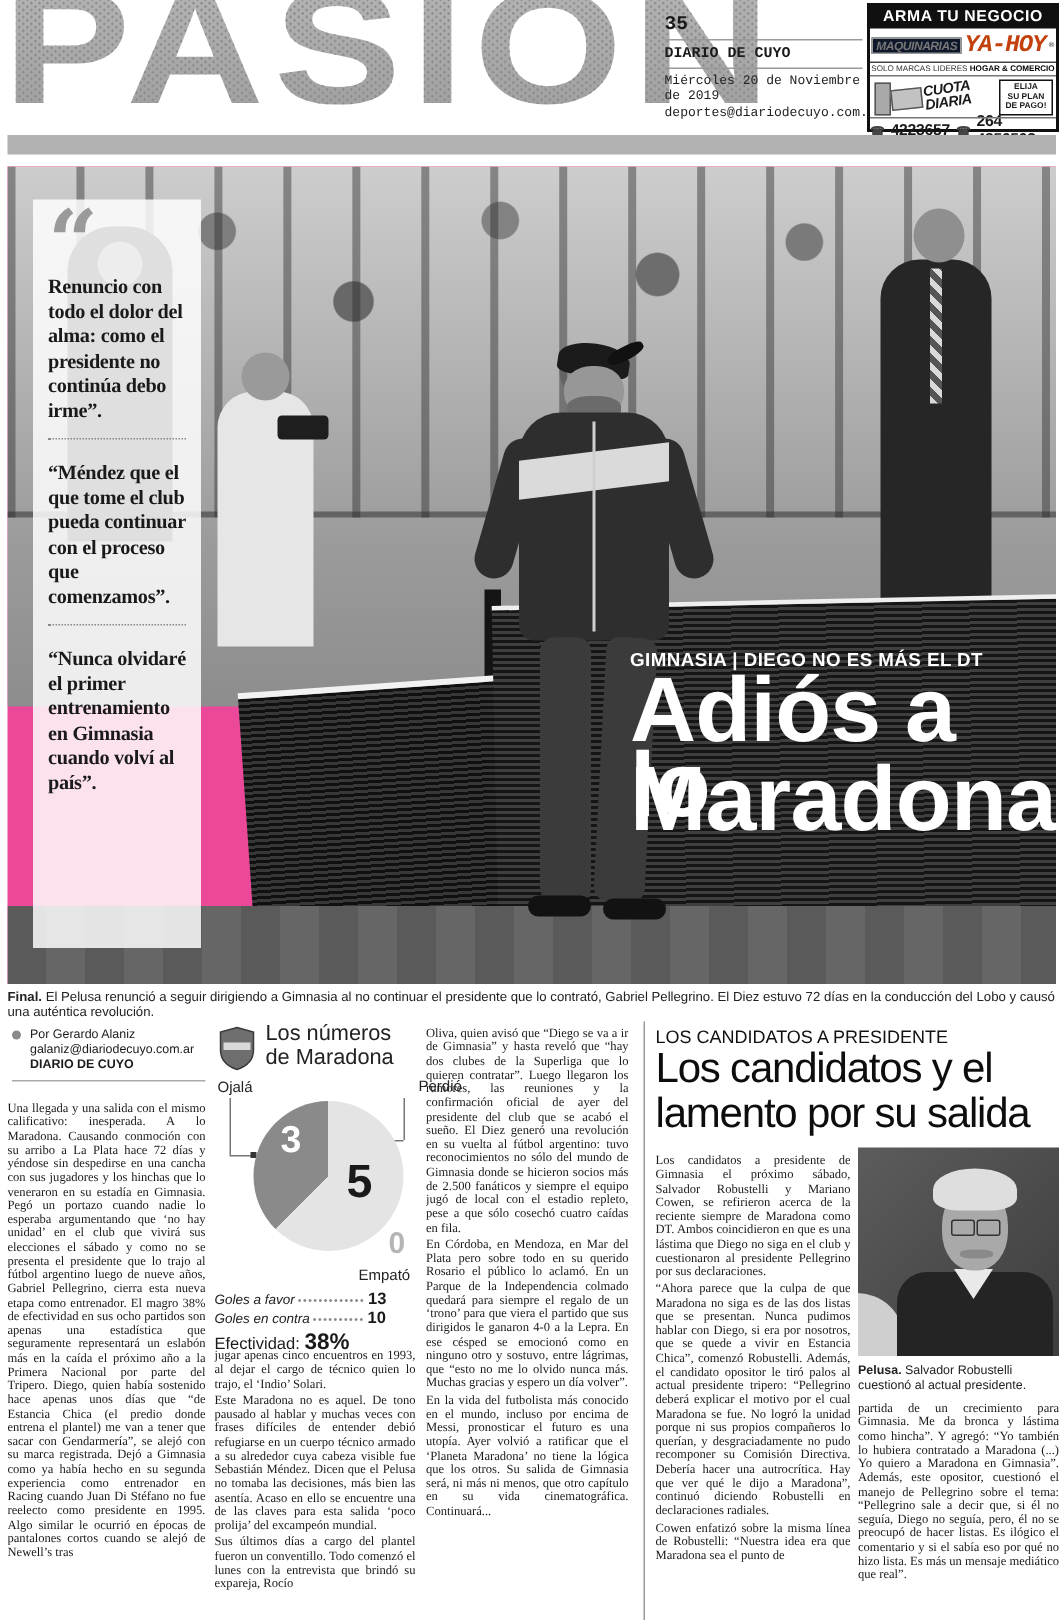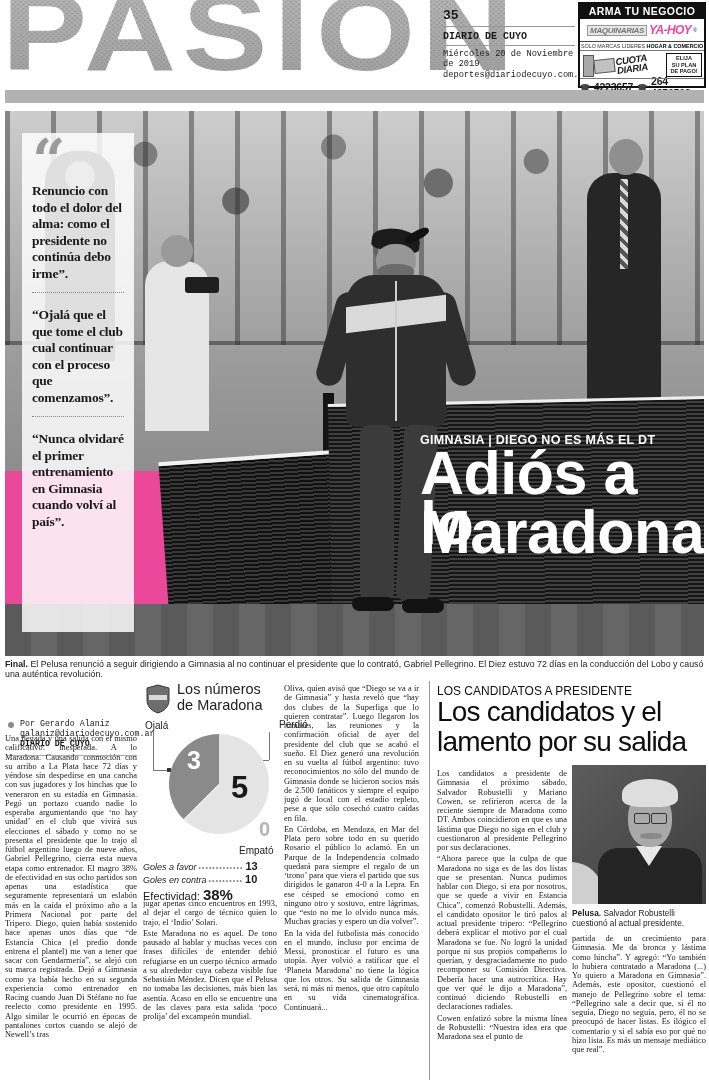--- a/index.html
+++ b/index.html
@@ -28,22 +28,22 @@
   .section-email{font-size:8.7px;color:#222;padding-top:1px;}
   .gray-band{left:5px;top:90px;width:699px;height:13px;background:#b2b2b2;}
 
   
   .ad{left:578px;top:2px;width:128px;height:86px;border:2px solid #101010;background:#fff;
       font-family:"Liberation Sans",sans-serif;box-sizing:border-box;}
   .ad-top{background:#101010;color:#fff;font-weight:bold;font-size:10.5px;text-align:center;
       letter-spacing:.4px;height:15px;line-height:15px;}
   .ad-brandrow{height:22px;border-bottom:1px solid #444;display:flex;align-items:center;justify-content:center;gap:2px;}
   .ad-brand-prefix{font-style:italic;font-weight:bold;font-size:8px;color:#777;letter-spacing:-.3px;
-      border:1px solid #999;padding:0 2px;background:#e5e5e5;}
-  .ad-brand{font-style:italic;font-weight:bold;font-size:12px;letter-spacing:-.6px;color:#ec4899;}
+      border:1px solid #999;padding:0 2px;background:#0f172a;}
+  .ad-brand{font-style:italic;font-weight:bold;font-size:16px;letter-spacing:-.6px;color:#c2410c;font-family:Liberation Mono, monospace;}
   .ad-reg{font-size:5px;vertical-align:top;}
   .ad-tagline{font-size:5.4px;text-align:center;color:#333;border-bottom:1px solid #777;padding:1px 0;}
   .ad-tagline b{color:#000;}
   .ad-mid{height:27px;position:relative;border-bottom:1px solid #777;}
   .ad-machine{position:absolute;left:3px;top:2px;width:30px;height:22px;}
   .ad-machine .m1{position:absolute;left:0;top:2px;width:9px;height:20px;background:#a9a9a9;border:1px solid #555;}
   .ad-machine .m2{position:absolute;left:11px;top:6px;width:19px;height:12px;background:#c2c2c2;border:1px solid #555;transform:rotate(-6deg);}
   .ad-cuota{position:absolute;left:36px;top:5px;font-weight:bold;font-style:italic;font-size:9.5px;
       transform:rotate(-8deg);letter-spacing:-.3px;line-height:8.5px;text-align:center;}
   .ad-plan{position:absolute;right:2px;top:2px;width:34px;border:1.5px solid #111;font-weight:bold;
@@ -117,21 +117,21 @@
      padding:6px 10px;box-sizing:border-box;}
   .qmark{font-size:58px;line-height:44px;color:#9a9a9a;font-weight:bold;font-family:"DejaVu Serif",serif;}
   .pq{font-weight:bold;font-size:13.5px;line-height:16.5px;letter-spacing:-.2px;margin:0 0 10px 0;}
   .qdiv{border-top:1.5px dotted #888;margin:10px 0 14px 0;}
 
   
   .photo-caption{left:5px;top:659px;width:699px;font-family:"Liberation Sans",sans-serif;font-size:8.8px;color:#222;}
   .photo-caption b{font-weight:bold;}
 
   
-  .byline{left:8px;top:719px;width:129px;font-family:Liberation Mono, monospace;font-size:8.3px;line-height:10px;
+  .byline{left:8px;top:684px;width:129px;font-family:Liberation Sans, sans-serif;font-size:8.3px;line-height:10px;
      padding-bottom:6px;border-bottom:1px solid #aaa;}
   .by-dot{position:absolute;left:0;top:3px;width:6px;height:6px;border-radius:50%;background:#8a8a8a;}
   .by-inner{margin-left:12px;}
   .by-paper{font-weight:bold;}
 
   
   .bodytext{font-size:8.4px;line-height:9.25px;text-align:justify;overflow:hidden;}
   .bodytext p{margin:0 0 2px 0;}
   .col1{left:5px;top:734px;width:132px;height:347px;}
   .col2{left:143px;top:899px;width:134px;height:182px;}
@@ -265,21 +265,21 @@
 
     <div class="fig hero-kicker">GIMNASIA | DIEGO NO ES MÁS EL DT</div>
     <div class="fig hero-h hero-h1">Adiós a lo</div>
     <div class="fig hero-h hero-h2">Maradona</div>
   </div>
 
   <div class="abs quotebox">
     <div class="qmark">“</div>
     <p class="pq">Renuncio con todo el dolor del alma: como el presidente no continúa debo irme”.</p>
     <div class="qdiv"></div>
-    <p class="pq">“Ojalá que el que tome el club cual continuar con el proceso que comenzamos”.</p>
+    <p class="pq">“Méndez que el que tome el club pueda continuar con el proceso que comenzamos”.</p>
     <div class="qdiv"></div>
     <p class="pq">“Nunca olvidaré el primer entrenamiento en Gimnasia cuando volví al país”.</p>
   </div>
 
   <div class="abs photo-caption">
     <b>Final.</b><span> El Pelusa renunció a seguir dirigiendo a Gimnasia al no continuar el presidente que lo contrató, Gabriel Pellegrino. El Diez estuvo 72 días en la conducción del Lobo y causó una auténtica revolución.</span>
   </div>
 
   <div class="abs byline">
     <div class="by-dot"></div>
@@ -289,20 +289,21 @@
       <div class="by-paper">DIARIO DE CUYO</div>
     </div>
   </div>
 
   <div class="abs bodytext col1">
     <p>Una llegada y una salida con el mismo calificativo: inesperada. A lo Maradona. Causando conmoción con su arribo a La Plata hace 72 días y yéndose sin despedirse en una cancha con sus jugadores y los hinchas que lo veneraron en su estadía en Gimnasia. Pegó un portazo cuando nadie lo esperaba argumentando que ‘no hay unidad’ en el club que vivirá sus elecciones el sábado y como no se presenta el presidente que lo trajo al fútbol argentino luego de nueve años, Gabriel Pellegrino, cierra esta nueva etapa como entrenador. El magro 38% de efectividad en sus ocho partidos son apenas una estadística que seguramente representará un eslabón más en la caída el próximo año a la Primera Nacional por parte del Tripero. Diego, quien había sostenido hace apenas unos días que “de Estancia Chica (el predio donde entrena el plantel) me van a tener que sacar con Gendarmería”, se alejó con su marca registrada. Dejó a Gimnasia como ya había hecho en su segunda experiencia como entrenador en Racing cuando Juan Di Stéfano no fue reelecto como presidente en 1995. Algo similar le ocurrió en épocas de pantalones cortos cuando se alejó de Newell’s tras</p>
   </div>
   <div class="abs bodytext col2">
     <p>jugar apenas cinco encuentros en 1993, al dejar el cargo de técnico quien lo trajo, el ‘Indio’ Solari.</p>
     <p>Este Maradona no es aquel. De tono pausado al hablar y muchas veces con frases difíciles de entender debió refugiarse en un cuerpo técnico armado a su alrededor cuya cabeza visible fue Sebastián Méndez. Dicen que el Pelusa no tomaba las decisiones, más bien las asentía. Acaso en ello se encuentre una de las claves para esta salida ‘poco prolija’ del excampeón mundial.</p>
+    <p>Sus últimos días a cargo del plantel fueron un conventillo. Todo comenzó el lunes con la entrevista que brindó su expareja, Rocío</p>
   </div>
   <div class="abs bodytext col3">
     <p>Oliva, quien avisó que “Diego se va a ir de Gimnasia” y hasta reveló que “hay dos clubes de la Superliga que lo quieren contratar”. Luego llegaron los rumores, las reuniones y la confirmación oficial de ayer del presidente del club que se acabó el sueño. El Diez generó una revolución en su vuelta al fútbol argentino: tuvo reconocimientos no sólo del mundo de Gimnasia donde se hicieron socios más de 2.500 fanáticos y siempre el equipo jugó de local con el estadio repleto, pese a que sólo cosechó cuatro caídas en fila.</p>
     <p>En Córdoba, en Mendoza, en Mar del Plata pero sobre todo en su querido Rosario el público lo aclamó. En un Parque de la Independencia colmado quedará para siempre el regalo de un ‘trono’ para que viera el partido que sus dirigidos le ganaron 4-0 a la Lepra. En ese césped se emocionó como en ninguno otro y sostuvo, entre lágrimas, que “esto no me lo olvido nunca más. Muchas gracias y espero un día volver”.</p>
     <p>En la vida del futbolista más conocido en el mundo, incluso por encima de Messi, pronosticar el futuro es una utopía. Ayer volvió a ratificar que el ‘Planeta Maradona’ no tiene la lógica que los otros. Su salida de Gimnasia será, ni más ni menos, que otro capítulo en su vida cinematográfica. Continuará...</p>
   </div>
 
   <div class="abs stats">
     <svg class="crest" width="26" height="30" viewBox="0 0 26 30">
       <path d="M13 1 L24 4 V16 C24 23 19 27 13 29 C7 27 2 23 2 16 V4 Z" fill="#6e6e6e" stroke="#3a3a3a" stroke-width="1"></path>

